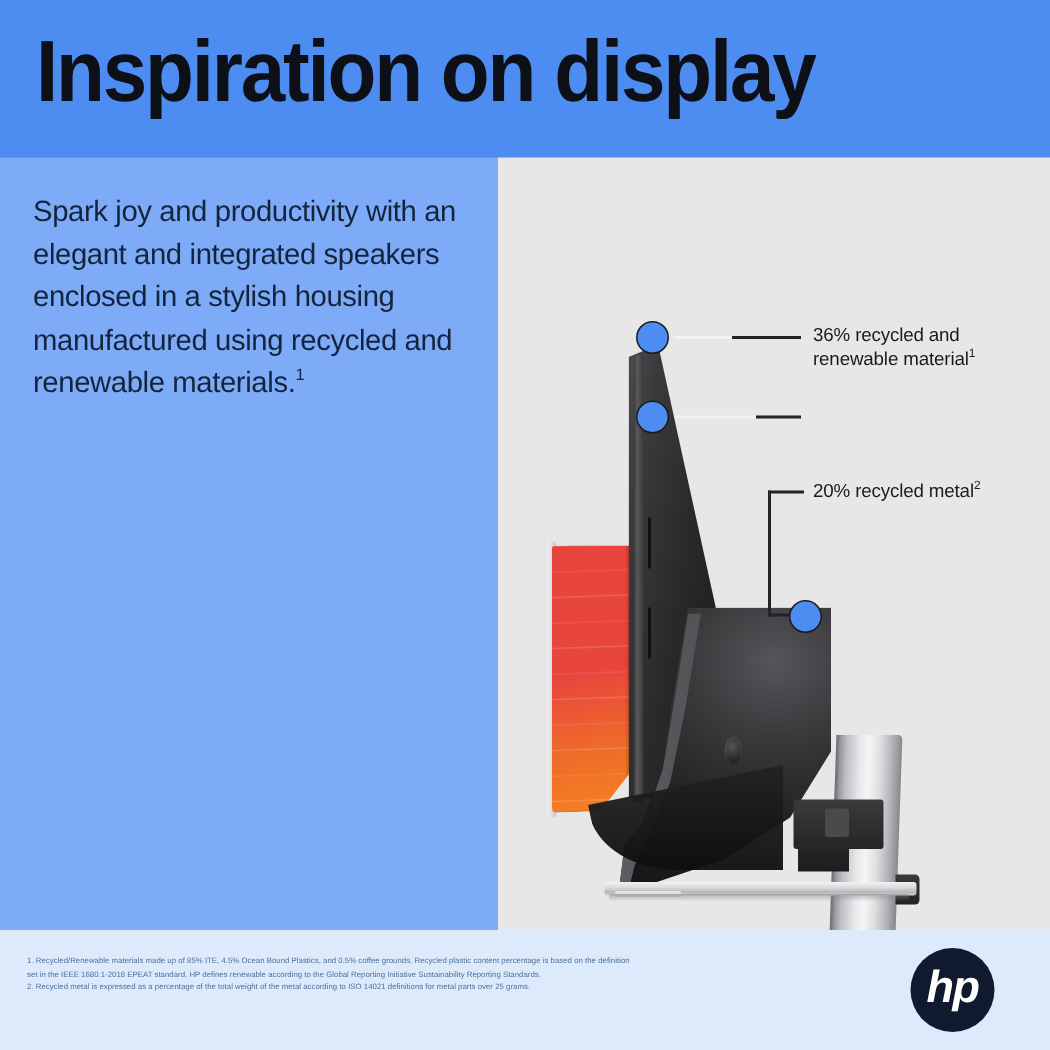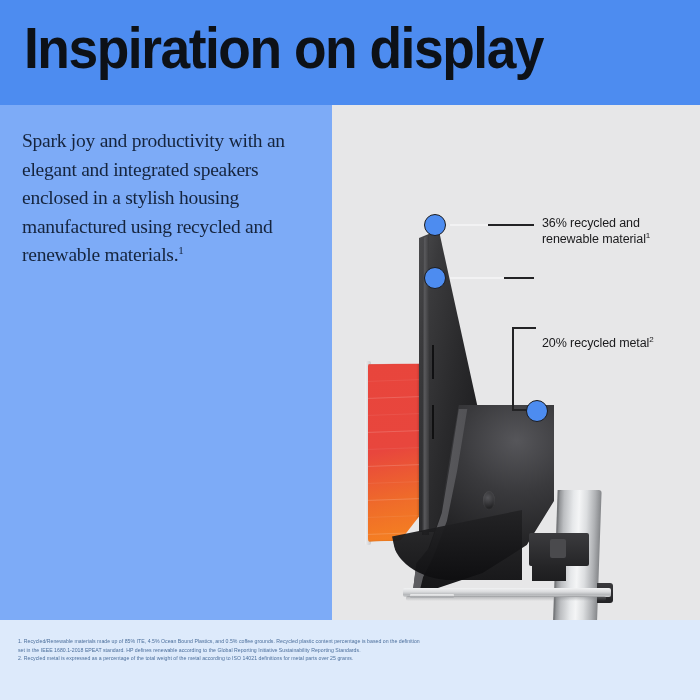--- a/index.html
+++ b/index.html
@@ -48,21 +48,20 @@
   }
   .copy-text {
     position: absolute;
     left: 22px;
     top: 22px;
     width: 288px;
     font-size: 19.5px;
     line-height: 28.5px;
     color: #15243d;
     letter-spacing: -0.25px;
-    font-family: Liberation Serif, serif;
   }
   .copy-text sup {
     font-size: 11px;
     line-height: 0;
     vertical-align: super;
   }
 
   
   .product-panel {
     position: absolute;
@@ -419,23 +418,26 @@
 renewable material</span><sup>1</sup></div>
 
   <div class="lead-line light" style="left:450px; top:277px; width:56px;"></div>
   <div class="lead-line" style="left:504px; top:277px; width:30px;"></div>
   <div class="callout-dot" style="left:424px; top:267px;"></div>
 
   <div class="lead-line" style="left:512px; top:327px; width:24px;"></div>
   <div class="lead-vert" style="left:512px; top:327px; height:84px;"></div>
   <div class="lead-line" style="left:512px; top:409px; width:22px;"></div>
   <div class="callout-dot" style="left:526px; top:400px;"></div>
-  <div class="callout-label" style="left:542px; top:320px; width:150px;margin-top:16px;"><span>20% recycled metal</span><sup>2</sup></div>
+  <div class="callout-label" style="left:542px; top:320px; width:150px;"><span>20% recycled metal</span><sup>2</sup></div>
 
   <div class="footer">
     <div class="footnotes">
       <div>1. Recycled/Renewable materials made up of 85% ITE, 4.5% Ocean Bound Plastics, and 0.5% coffee grounds. Recycled plastic content percentage is based on the definition</div>
       <div>set in the IEEE 1680.1-2018 EPEAT standard. HP defines renewable according to the Global Reporting Initiative Sustainability Reporting Standards.</div>
       <div>2. Recycled metal is expressed as a percentage of the total weight of the metal according to ISO 14021 definitions for metal parts over 25 grams.</div>
     </div>
   </div>
+  <div class="hp-logo">
+    <div class="hp-logo-text">hp</div>
+  </div>
 
 </div>
 
 </body></html>

